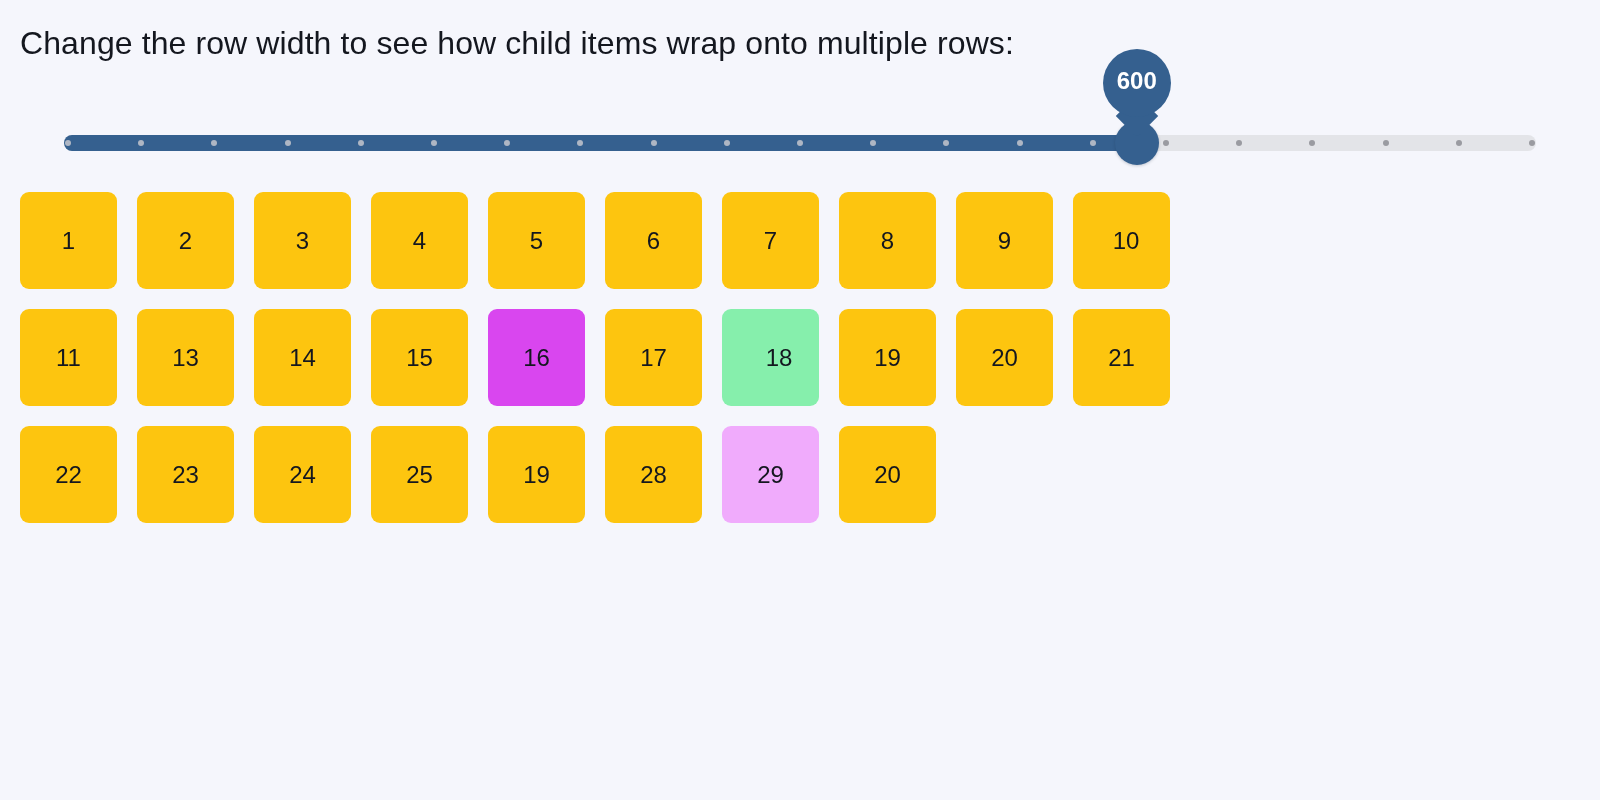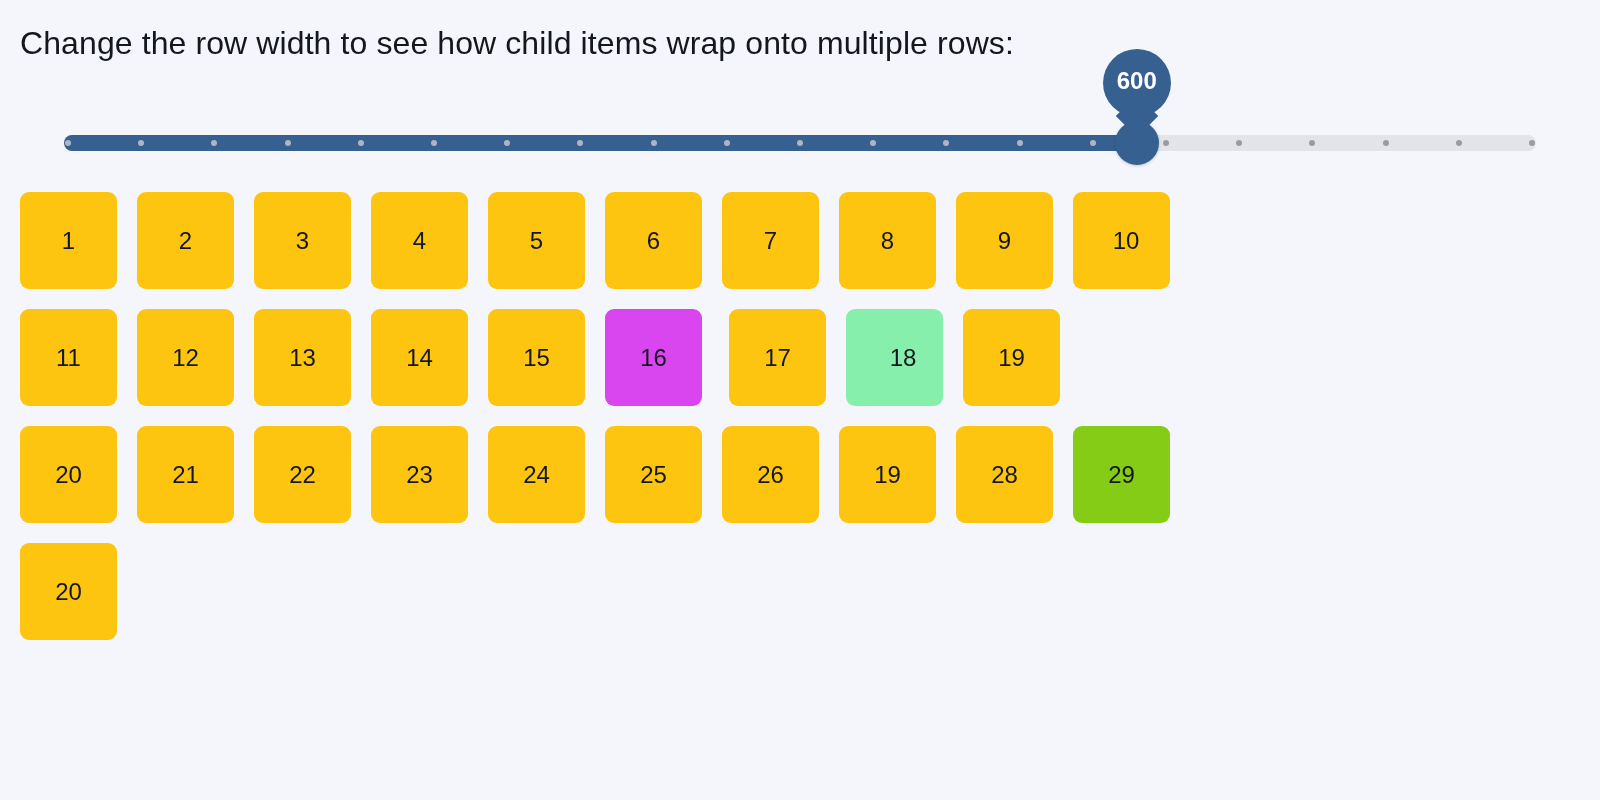--- a/index.html
+++ b/index.html
@@ -200,32 +200,30 @@
     <div class="tile" style="background: rgb(253, 197, 15); color: rgb(20, 23, 31);">2</div>
     <div class="tile" style="background: rgb(253, 197, 15); color: rgb(20, 23, 31);">3</div>
     <div class="tile" style="background: rgb(253, 197, 15); color: rgb(20, 23, 31);">4</div>
     <div class="tile" style="background: rgb(253, 197, 15); color: rgb(20, 23, 31);">5</div>
     <div class="tile" style="background: rgb(253, 197, 15); color: rgb(20, 23, 31);">6</div>
     <div class="tile" style="background: rgb(253, 197, 15); color: rgb(20, 23, 31);">7</div>
     <div class="tile" style="background: rgb(253, 197, 15); color: rgb(20, 23, 31);">8</div>
     <div class="tile" style="background: rgb(253, 197, 15); color: rgb(20, 23, 31);">9</div>
     <div class="tile" style="background: rgb(253, 197, 15); color: rgb(20, 23, 31); padding-left: 9px;">10</div>
     <div class="tile" style="background: rgb(253, 197, 15); color: rgb(20, 23, 31);">11</div>
-    <div class="tile" style="background: rgb(253, 197, 15); color: rgb(20, 23, 31);">12</div>
     <div class="tile" style="background: rgb(253, 197, 15); color: rgb(20, 23, 31);">13</div>
     <div class="tile" style="background: rgb(253, 197, 15); color: rgb(20, 23, 31);">14</div>
     <div class="tile" style="background: rgb(253, 197, 15); color: rgb(20, 23, 31);">15</div>
     <div class="tile" style="background: #d946ef; color: rgb(20, 23, 31);">16</div>
-    <div class="tile" style="background: rgb(253, 197, 15); color: rgb(20, 23, 31); margin-left: 7px;">17</div>
+    <div class="tile" style="background: rgb(253, 197, 15); color: rgb(20, 23, 31);">17</div>
     <div class="tile" style="background: #86efac; color: rgb(20, 23, 31); padding-left: 17px;">18</div>
     <div class="tile" style="background: rgb(253, 197, 15); color: rgb(20, 23, 31);">19</div>
     <div class="tile" style="background: rgb(253, 197, 15); color: rgb(20, 23, 31);">20</div>
     <div class="tile" style="background: rgb(253, 197, 15); color: rgb(20, 23, 31);">21</div>
     <div class="tile" style="background: rgb(253, 197, 15); color: rgb(20, 23, 31);">22</div>
     <div class="tile" style="background: rgb(253, 197, 15); color: rgb(20, 23, 31);">23</div>
     <div class="tile" style="background: rgb(253, 197, 15); color: rgb(20, 23, 31);">24</div>
     <div class="tile" style="background: rgb(253, 197, 15); color: rgb(20, 23, 31);">25</div>
-    <div class="tile" style="background: rgb(253, 197, 15); color: rgb(20, 23, 31);">26</div>
     <div class="tile" style="background: rgb(253, 197, 15); color: rgb(20, 23, 31);">19</div>
     <div class="tile" style="background: rgb(253, 197, 15); color: rgb(20, 23, 31);">28</div>
-    <div class="tile" style="background: #84cc16; color: rgb(20, 23, 31);">29</div>
+    <div class="tile" style="background: #f0abfc; color: rgb(20, 23, 31);">29</div>
     <div class="tile" style="background: rgb(253, 197, 15); color: rgb(20, 23, 31);">20</div>
   </div>
 
 </body></html>

